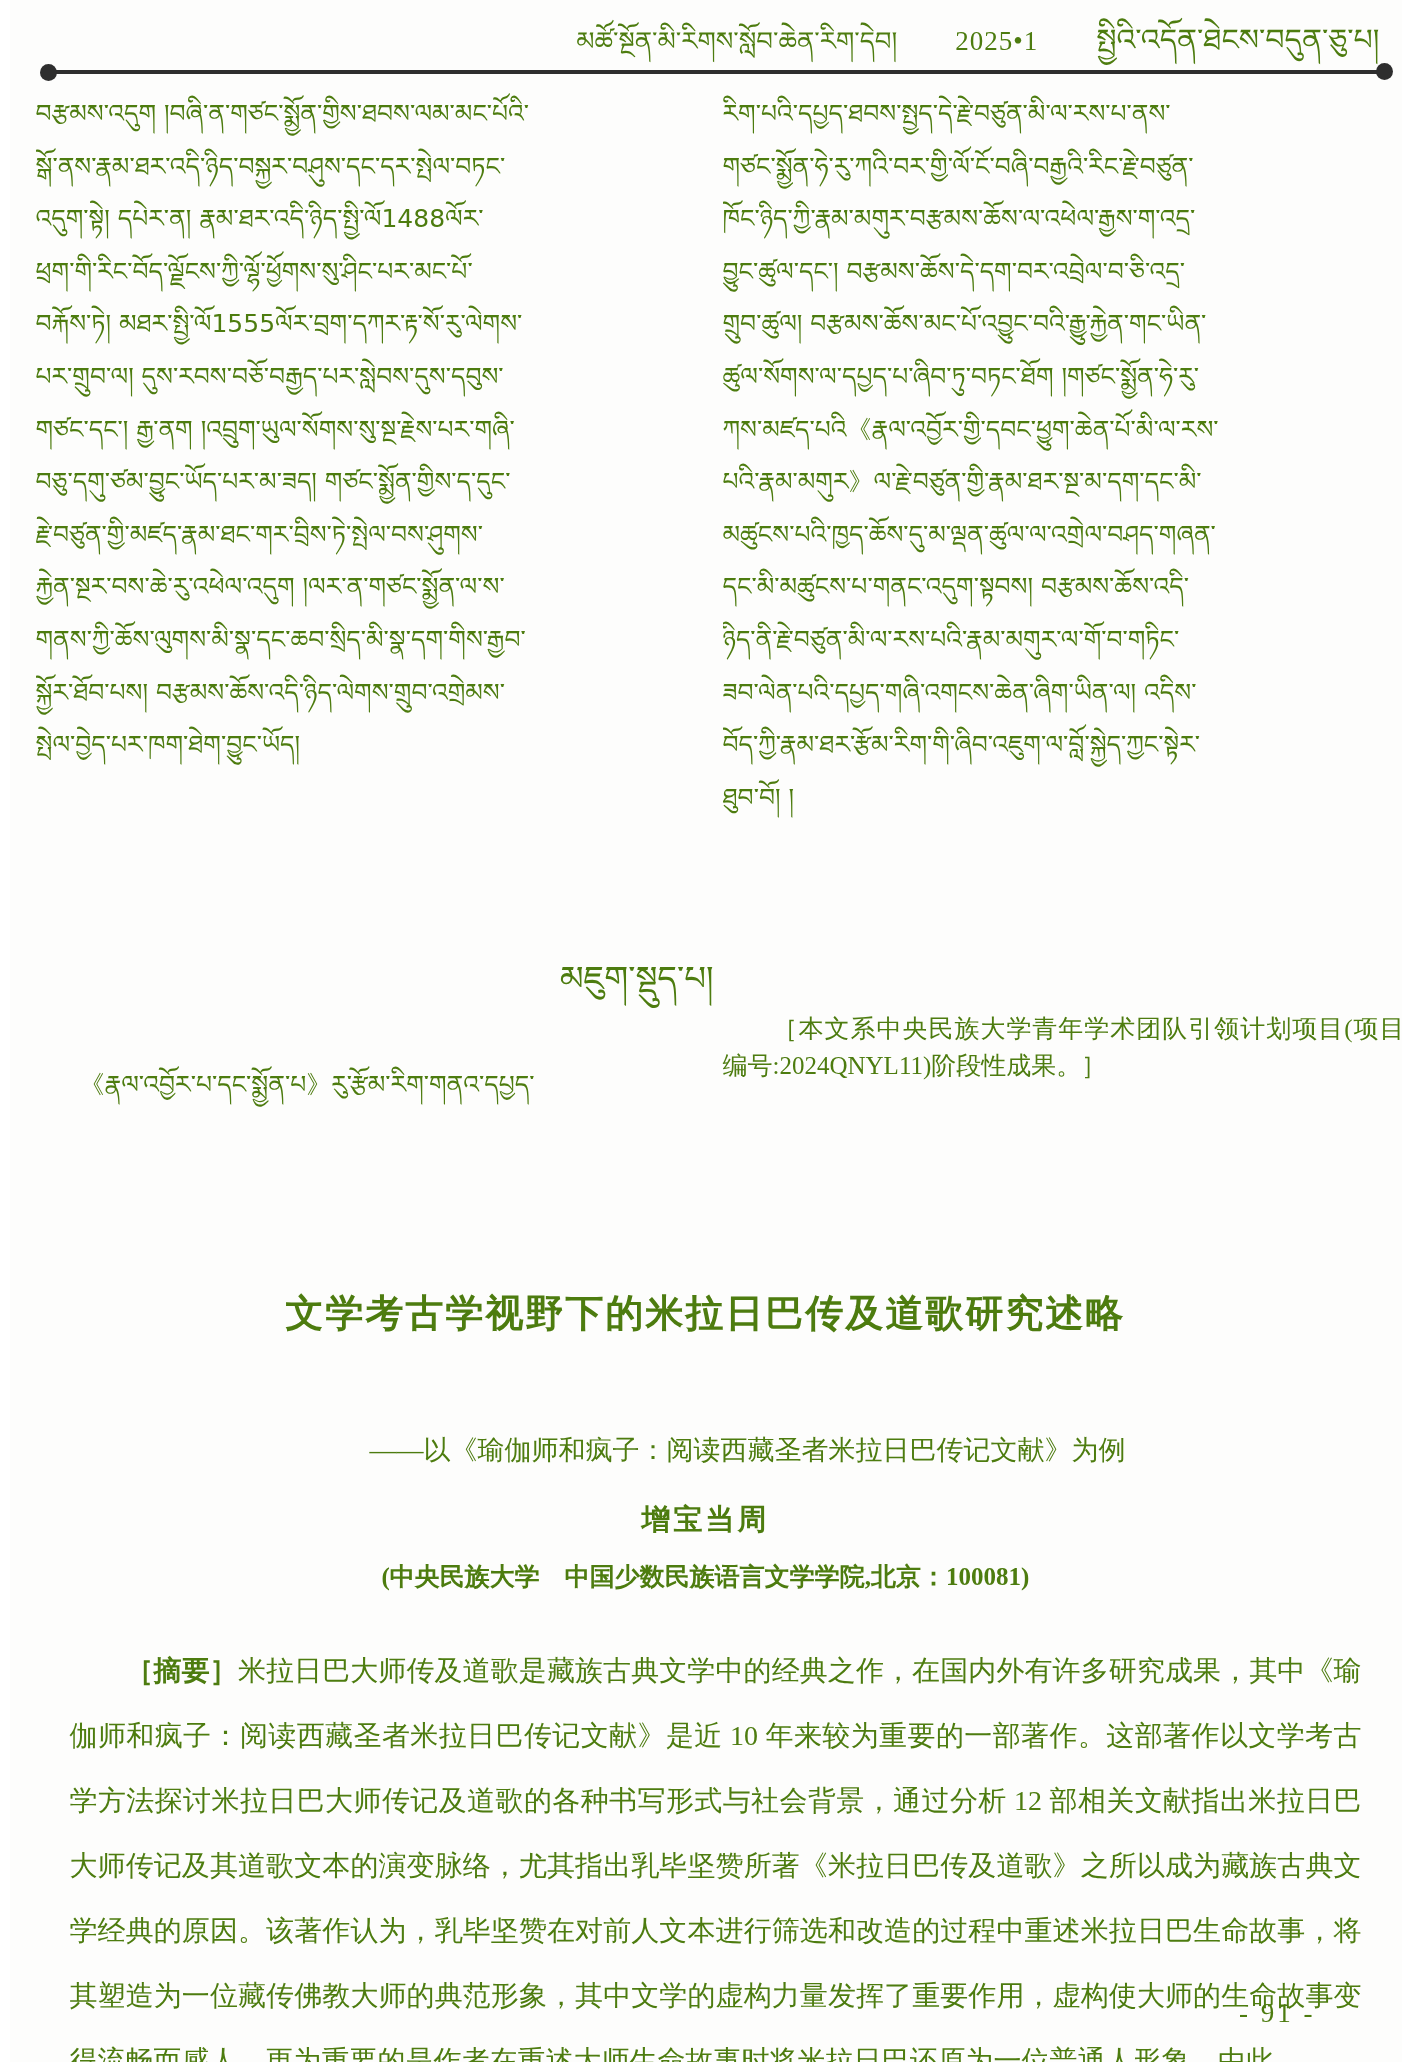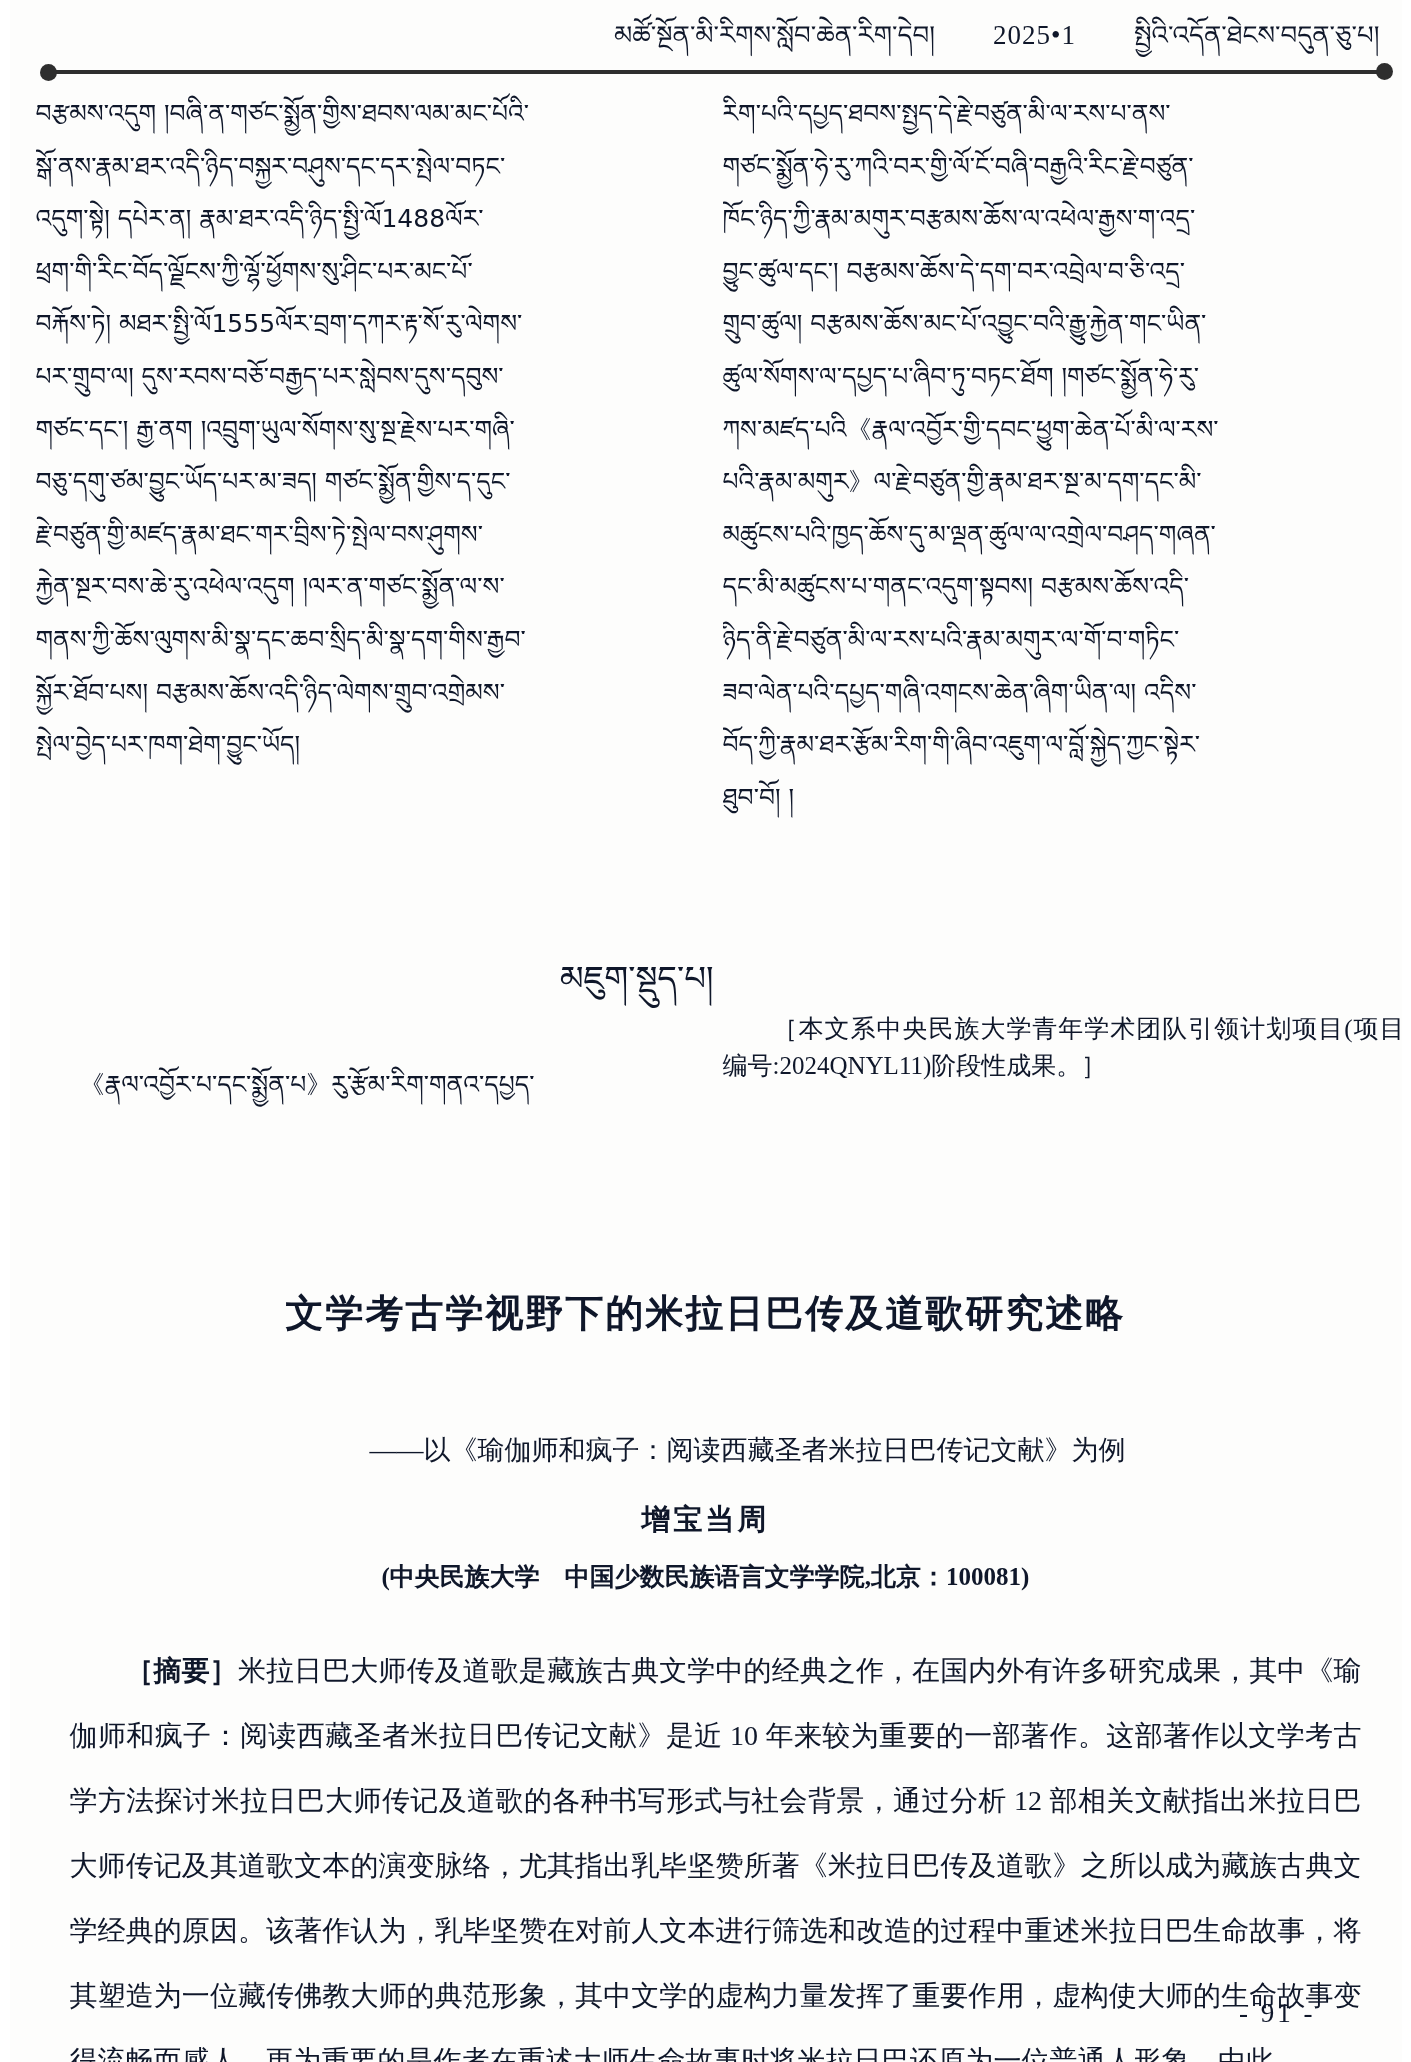--- a/index.html
+++ b/index.html
@@ -1,35 +1,35 @@
 <!DOCTYPE html>
 <html><head>
 <meta charset="utf-8">
 <style>
   html, body { margin:0; padding:0; background:#ffffff; }
   .page {
     position:relative;
     width:1392px; height:2062px;
     margin:0 auto;
     background:#fdfdfc;
-    color:#0f172a;
+    color:#4d7c0f;
     font-family:"Liberation Serif", serif;
     overflow:hidden;
   }
   
   .header-row {
     position:absolute; top:6px; left:0; right:22px;
     display:flex; justify-content:flex-end; align-items:baseline;
     gap:58px;
     white-space:nowrap;
   }
   .tib { font-family:"DejaVu Sans", "Liberation Serif", serif; }
   .header-title { font-size:26px; }
   .issue-number { font-size:27px; font-family:"Liberation Serif", serif; letter-spacing:1px; }
-  .header-overall { font-size:26px;text-align:right; }
+  .header-overall { font-size:30px;text-align:right; }
   .header-rule {
     position:absolute; top:70px; left:36px; width:1340px; height:4px;
     background:#2e2e2e;
   }
   .dot { position:absolute; width:17px; height:17px; border-radius:50%; background:#2e2e2e; }
   .dot-left  { left:30px;  top:64px; }
   .dot-right { left:1366px; top:63px; }
   
   .col { position:absolute; width:678px; }
   .col-left  { left:26px;  top:88px; }

